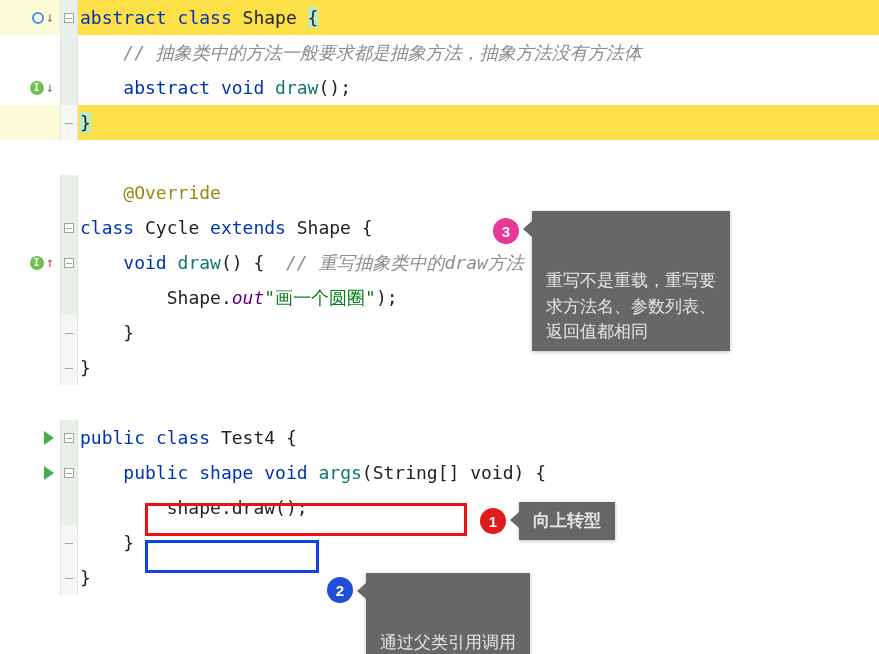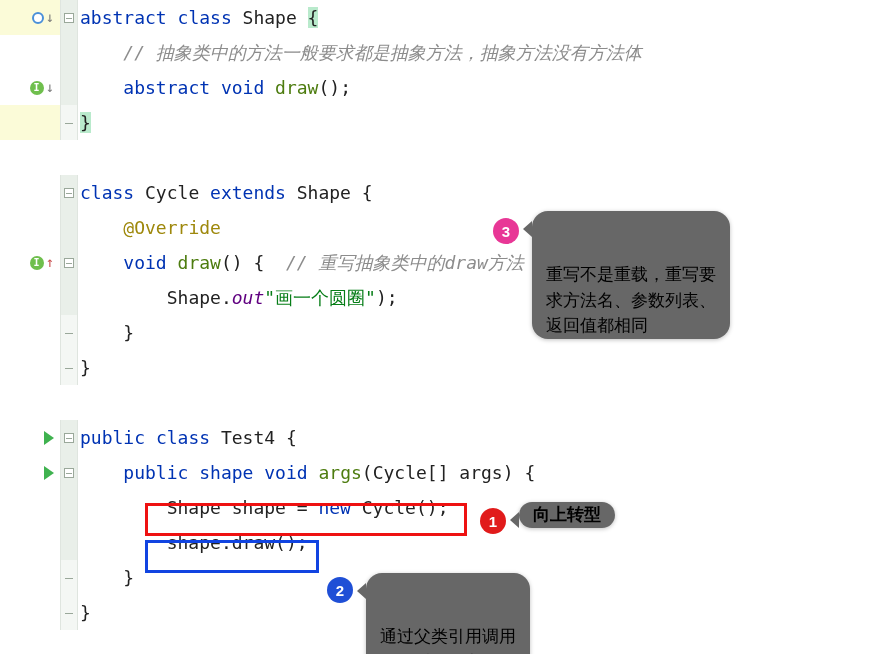--- a/index.html
+++ b/index.html
@@ -64,24 +64,24 @@
     content:"";
     position:absolute; left:1px;right:1px;top:50%;
     border-top:1px solid #9aa89a;
   }
   .code {
     flex:1;
     white-space:pre;
     padding-left:2px;
   }
   .row.hl { background:#fbfbd8; }
-  .row.hl .code { background:#ffffff; }
+  .row.hl .code { background:#fde047; }
   .kw { color:#0033b3; font-weight:500; }
   .type { color:#222; }
-  .method { color:#4d7c0f; }
+  .method { color:#0f766e; }
   .ann { color:#9e880c; }
   .field { color:#600080; font-style:italic;text-align:center; }
   .str { color:#067d17; }
   .cmt { color:#8c8c8c; font-style:italic; }
   .brace-hl { background:#b9eacc; }
   .play {
     width:0;height:0;
     border-top:7px solid transparent;
     border-bottom:7px solid transparent;
     border-left:10px solid #3fb24f;
@@ -105,26 +105,26 @@
     border-width:3px;
     border-style:solid;
     pointer-events:none;
   }
   .box.red { border-color:#e11; }
   .box.blue { border-color:#1144e1; }
   
   .bubble {
     position:absolute;
     background:#676767;
-    color:#000000;
+    color:#e5e5e5;
     font-family:"Arial","Microsoft YaHei",sans-serif;
     font-size:17px;
     line-height:1.5;
-    padding:0 14px;
-    border-radius:16px;
+    padding:6px 14px;
+    border-radius:0;
     box-shadow:0 1px 4px rgba(0,0,0,.25);
   }
   .bubble .tri {
     position:absolute;
     width:0;height:0;
   }
   .bubble .tri.left {
     left:-9px; top:10px;
     border-top:8px solid transparent;
     border-bottom:8px solid transparent;
@@ -182,30 +182,30 @@
   </div>
 
   <div class="row">
     <div class="gutter"></div>
       <div class="fold-strip pale" style="background:transparent;border:none"></div>
       <div class="code"></div>
   </div>
 
   <div class="row">
     <div class="gutter"></div>
+    <div class="fold-strip"></div>
+    <div class="code">    <span class="ann">@Override</span></div>
+  </div>
+
+  <div class="row">
+    <div class="gutter"></div>
     <div class="fold-strip">
       <span class="fold-mark minus-box"></span>
     </div>
     <div class="code"><span class="kw">class</span> <span class="type">Cycle</span> <span class="kw">extends</span> <span class="type">Shape</span><span> {</span></div>
-  </div>
-
-  <div class="row">
-    <div class="gutter"></div>
-    <div class="fold-strip"></div>
-    <div class="code">    <span class="ann">@Override</span></div>
   </div>
 
   <div class="row">
     <div class="gutter">
       <span class="badge-i">I</span>
       <span class="arrow-up">↑</span>
     </div>
     <div class="fold-strip">
       <span class="fold-mark minus-box"></span>
     </div>
@@ -250,28 +250,23 @@
     <div class="code"><span class="kw">public</span> <span class="kw">class</span> <span class="type">Test4</span><span> {</span></div>
   </div>
 
   <div class="row">
     <div class="gutter">
       <span class="play"></span>
     </div>
     <div class="fold-strip">
       <span class="fold-mark minus-box"></span>
     </div>
-    <div class="code">    <span class="kw">public</span> <span class="kw">shape</span> <span class="kw">void</span> <span class="method">args</span><span>(Cycle[] args) {</span></div>
-  </div>
-
-  <div class="row">
-    <div class="gutter"></div>
-    <div class="fold-strip"></div>
-    <div class="code"><span>        Shape shape = </span><span class="kw">new</span><span> Cycle();</span></div>
-  </div>
+    <div class="code">    <span class="kw">public</span> <span class="kw">shape</span> <span class="kw">void</span> <span class="method">args</span><span>(String[] void) {</span></div>
+  </div>
+
 
   <div class="row">
     <div class="gutter"></div>
     <div class="fold-strip"></div>
     <div class="code"><span>        shape.draw();</span></div>
   </div>
 
   <div class="row">
     <div class="gutter"></div>
     <div class="fold-strip pale">

